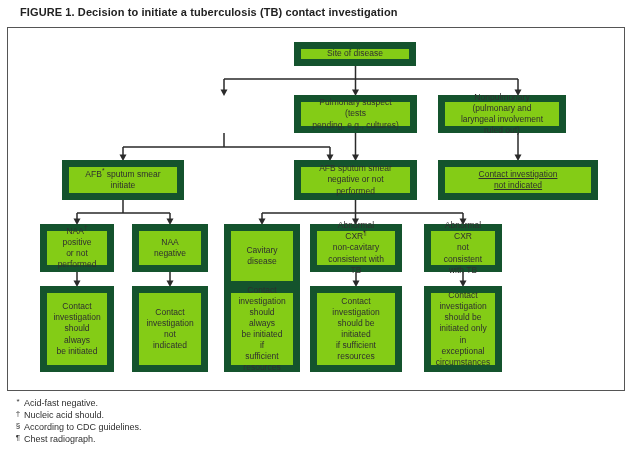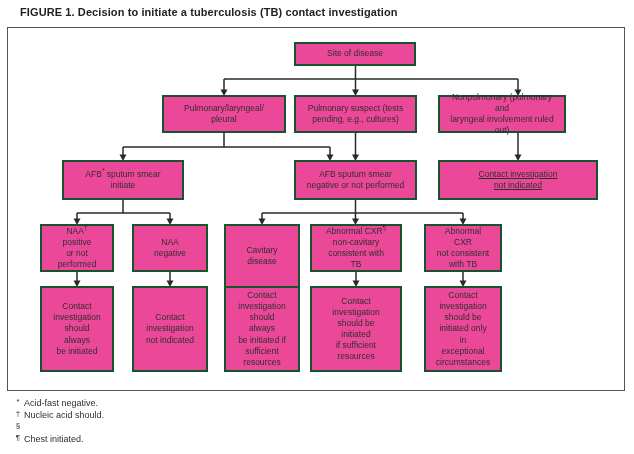--- a/index.html
+++ b/index.html
@@ -14,21 +14,21 @@
   .fig-title{
     position:absolute;left:8px;top:6px;width:610px;
     font-size:11px;font-weight:bold;letter-spacing:.1px;color:#222;padding-left:12px;
   }
   .frame{
     position:absolute;left:7px;top:27px;width:618px;height:364px;
     border:1px solid #555;background:#fff;box-sizing:border-box;
   }
   .node{
     position:absolute;box-sizing:border-box;
-    border:2px solid #14532d;background:#ec4899;
+    border:7px solid #14532d;background:#84cc16;
     display:flex;align-items:center;justify-content:center;
     text-align:center;font-size:8.5px;line-height:1.3;
     padding:1px 10px;z-index:2;
   }
   .node span, .node sup{white-space:pre-line;}
   .node sup{font-size:6.5px;line-height:0;vertical-align:super;}
   svg.connectors{position:absolute;left:0;top:0;z-index:1;}
   .footnotes{
     position:absolute;left:12px;top:397px;width:600px;
     font-size:9px;line-height:12px;color:#2f2f2f;
@@ -80,24 +80,20 @@
       <polygon points="258.5,280.5 265.5,280.5 262,287"></polygon>
       <polygon points="352.5,280.5 359.5,280.5 356,287"></polygon>
       <polygon points="459.5,280.5 466.5,280.5 463,287"></polygon>
     </g>
   </svg>
 
   <div class="node" style="left:294px;top:42px;width:122px;height:24px;">
       <span>Site of disease</span>
     </div>
 
-  <div class="node" style="left:162px;top:95px;width:124px;height:38px;">
-      <span>Pulmonary/laryngeal/
-pleural</span>
-    </div>
   <div class="node" style="left:294px;top:95px;width:123px;height:38px;">
       <span>Pulmonary suspect (tests
 pending, e.g., cultures)</span>
     </div>
   <div class="node" style="left:438px;top:95px;width:128px;height:38px;">
       <span>Nonpulmonary (pulmonary and
 laryngeal involvement ruled out)</span>
     </div>
 
   <div class="node" style="left:62px;top:160px;width:122px;height:40px;">
@@ -176,20 +172,21 @@
     <div class="footnote-row">
         <span class="fsym">*</span>
         <span>Acid-fast negative.</span>
       </div>
     <div class="footnote-row">
         <span class="fsym">†</span>
         <span>Nucleic acid should.</span>
       </div>
     <div class="footnote-row">
         <span class="fsym">§</span>
+        <span>According to CDC guidelines.</span>
       </div>
     <div class="footnote-row">
         <span class="fsym">¶</span>
-        <span>Chest initiated.</span>
+        <span>Chest radiograph.</span>
       </div>
   </div>
 
 </div>
 
 </body></html>

